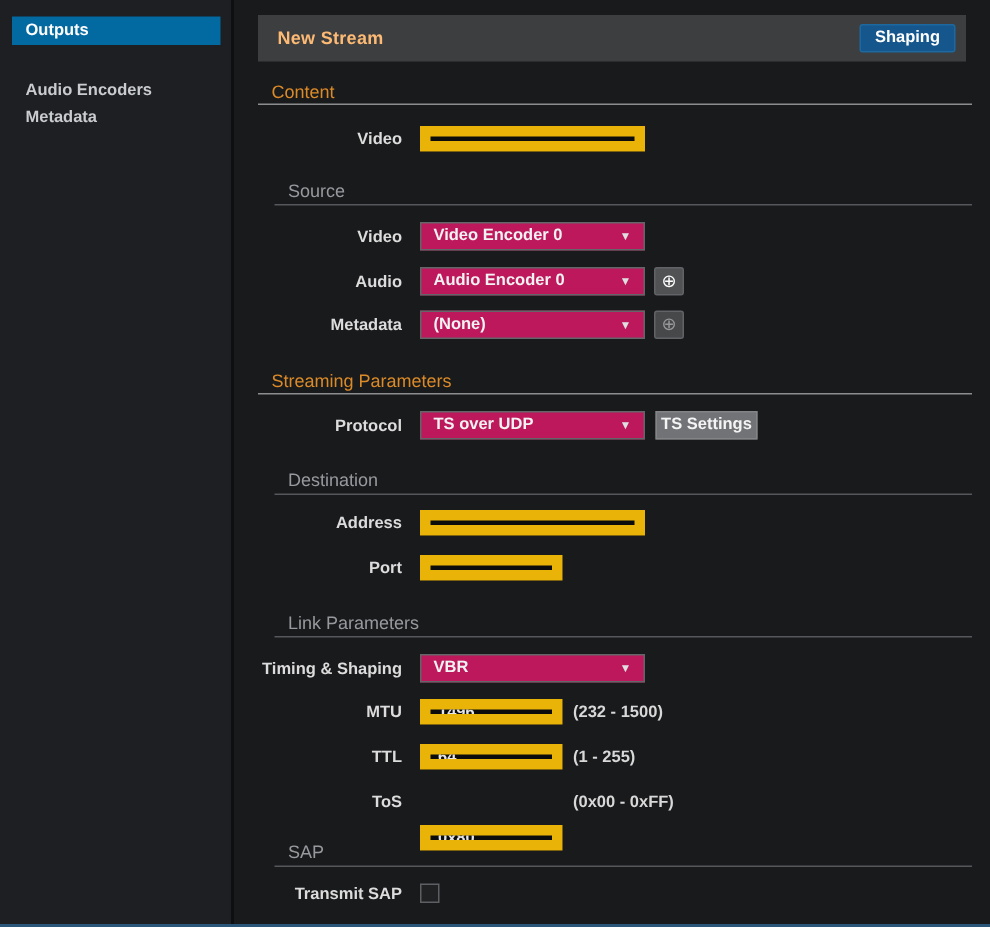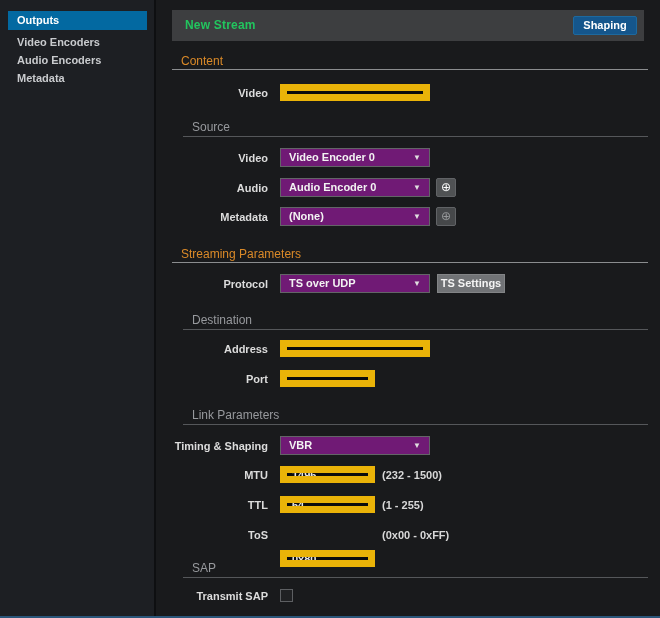--- a/index.html
+++ b/index.html
@@ -25,21 +25,21 @@
   }
   .side-item.active { background:#0369a1; color:#ffffff; }
   
   #main { position:absolute; left:158px; top:0; width:502px; height:618px; }
   #header-bar {
     position:absolute; left:14px; top:10px; width:472px; height:31px;
     background:#3d3e40;
   }
   #header-title {
     position:absolute; left:13px; top:0; height:31px; line-height:31px;
-    font-size:12px; font-weight:bold; color:#22c55e; letter-spacing:.2px;
+    font-size:12px; font-weight:bold; color:#fdba74; letter-spacing:.2px;
   }
   #create-btn {
     position:absolute; right:7px; top:6px; width:64px; height:19px;
     background:#15568c; border:1px solid #1d699f; border-radius:2px;
     color:#fff; font-size:11px; font-weight:bold; text-align:center;
     line-height:17px; cursor:pointer;
   }
   .section-title {
     position:absolute; left:23px; font-size:12px; font-weight:normal;
     color:#db8a28; white-space:nowrap;
@@ -57,21 +57,21 @@
   .txt-input {
     position:absolute; left:122px; height:17px;
     background:#0c0c0d; border:7px solid #eab308; color:#e6e6e6;
     font-family:"Liberation Sans","DejaVu Sans",sans-serif;
     font-size:11px; font-weight:bold; padding:0 5px; outline:none;
   }
   .w-wide { width:150px; }
   .w-small { width:95px; }
   .dropdown {
     position:absolute; left:122px; width:150px; height:19px;
-    background:#701a75; border:1px solid #636567;
+    background:#be185d; border:1px solid #636567;
     font-size:11px; font-weight:bold; color:#f2f2f2;
     line-height:17px; padding:0 8px; cursor:pointer;
   }
   .dropdown .caret {
     position:absolute; right:8px; top:0; line-height:17px;
     font-size:8px; color:#dfdfdf;
   }
   .gray-btn {
     position:absolute; height:19px; background:#717376; border:1px solid #828486;
     color:#f4f4f4; font-size:11px; font-weight:bold; text-align:center;
@@ -95,21 +95,20 @@
   #bottom-strip {
     position:absolute; left:0; bottom:0; width:660px; height:2px;
     background:#2a567a;
   }
 </style>
 </head>
 <body>
 
 <div id="sidebar">
   <div class="side-item active" style="top:11px">Outputs</div>
-  <div class="side-item" style="top:33px">Video Encoders</div>
   <div class="side-item" style="top:51px">Audio Encoders</div>
   <div class="side-item" style="top:69px">Metadata</div>
 </div>
 
 <div id="main">
 
   <div id="header-bar">
     <div id="header-title">New Stream</div>
     <div id="create-btn">Shaping</div>
   </div>

